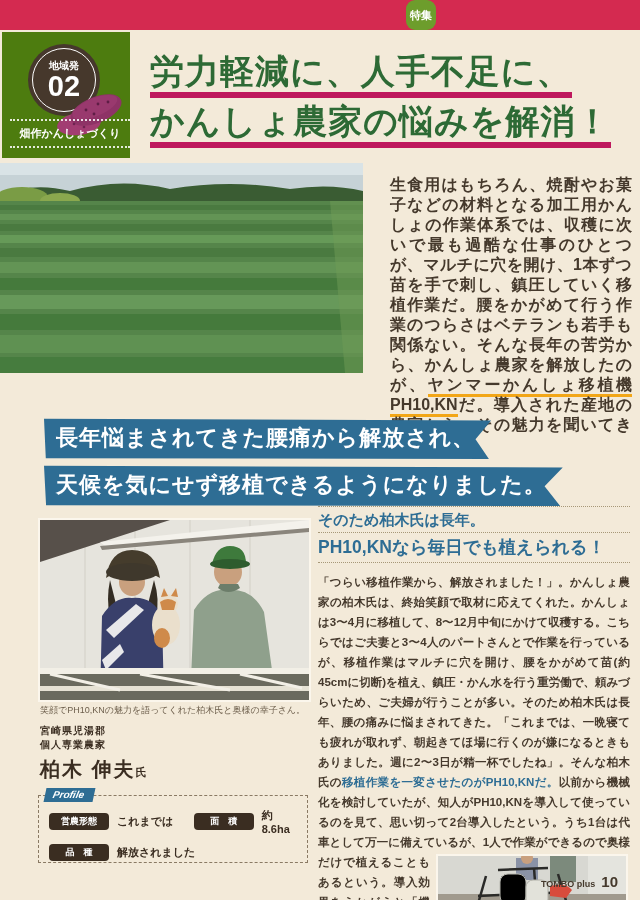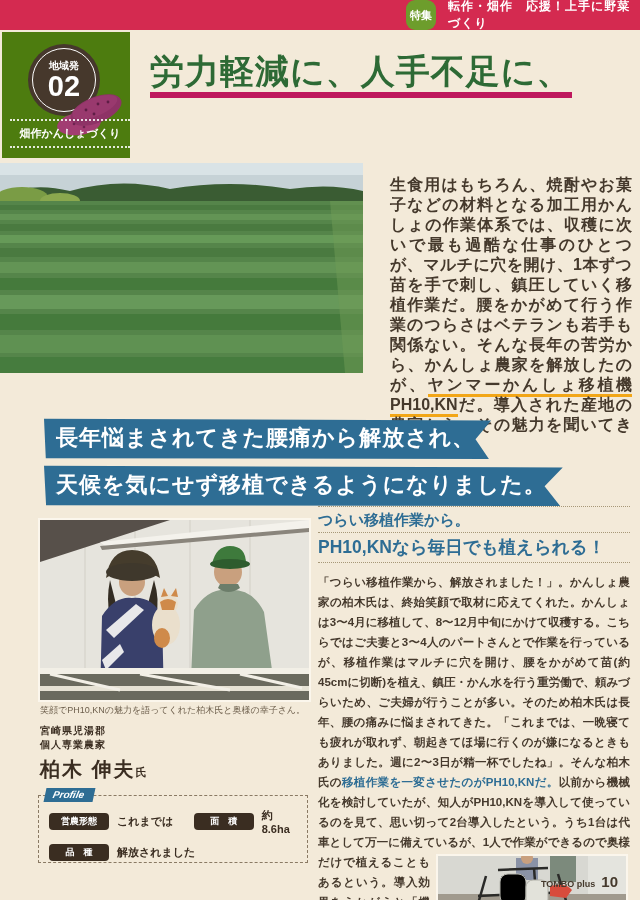--- a/index.html
+++ b/index.html
@@ -89,21 +89,20 @@
 </style>
 </head>
 <body>
 
 <div class="page">
 
   <div class="topbar">
     <div class="feature-box">
       <span>特集</span>
     </div>
-    <div class="topbar-title">転作・畑作　応援！上手に野菜づくり</div>
   </div>
 
   <div class="badge">
     <div class="badge-circle">
       <span class="top">地域発</span>
       <span class="num">02</span>
     </div>
     <span class="potato-icon">
       <svg width="70" height="52" viewBox="0 0 70 52">
         <ellipse cx="25" cy="38" rx="22" ry="11" fill="#a23d72" transform="rotate(-8 25 38)"></ellipse>
@@ -115,20 +114,21 @@
           <circle cx="40" cy="28" r="1.4" fill="#5e1d45"></circle>
         <circle cx="20" cy="38" r="1.3" fill="#6e2450"></circle>
           <circle cx="30" cy="41" r="1.3" fill="#6e2450"></circle>
       </svg>
     </span>
     <div class="badge-caption">畑作かんしょづくり</div>
   </div>
 
   <div class="headline">
     <span class="hl-line">労力軽減に、人手不足に、</span><br>
+    <span class="hl-line">かんしょ農家の悩みを解消！</span>
   </div>
 
   <figure class="field-photo">
     <svg width="363" height="210" viewBox="0 0 363 210">
       <rect width="363" height="34" fill="#c6d2d6"></rect>
       <rect y="0" width="363" height="12" fill="#d9e3e6"></rect>
       <path d="M0 34 Q30 18 70 28 Q120 14 170 26 Q230 16 290 26 Q330 20 363 28 L363 40 L0 40 Z" fill="#3a5c33"></path>
       <ellipse cx="22" cy="34" rx="26" ry="10" fill="#7a9c45"></ellipse>
       <ellipse cx="60" cy="38" rx="20" ry="8" fill="#8aa84e"></ellipse>
       <rect y="38" width="363" height="172" fill="#55854a"></rect>
@@ -222,21 +222,21 @@
         <div class="profile-pair">
           <span class="plabel">品　種</span>
           <span class="pvalue">解放されました</span>
         </div>
       </div>
     </div>
   </div>
 
   <div class="article">
     <div class="dots"></div>
-    <h3>つらい移植作業から。</h3>
+    <h3>そのため柏木氏は長年。</h3>
     <div class="dots"></div>
     <h4>PH10,KNなら毎日でも植えられる！</h4>
     <div class="dots"></div>
 
     <div class="article-body"><span>「つらい移植作業から、解放されました！」。かんしょ農家の柏木氏は、終始笑顔で取材に応えてくれた。かんしょは3〜4月に移植して、8〜12月中旬にかけて収穫する。こちらではご夫妻と3〜4人のパートさんとで作業を行っているが、移植作業はマルチに穴を開け、腰をかがめて苗(約45cmに切断)を植え、鎮圧・かん水を行う重労働で、頼みづらいため、ご夫婦が行うことが多い。そのため柏木氏は長年、腰の痛みに悩まされてきた。「これまでは、一晩寝ても疲れが取れず、朝起きてほ場に行くのが嫌になるときもありました。週に2〜3日が精一杯でしたね」。そんな柏木氏の</span><span class="blue">移植作業を一変させたのがPH10,KNだ。</span><span>以前から機械化を検討していたが、知人がPH10,KNを導入して使っているのを見て、思い切って2台導入したという。うち1台は代車として万一に備えている</span><figure class="machine-fig">
         <svg width="188" height="88" viewBox="0 0 188 88">
           <rect width="188" height="88" fill="#d8d8d2"></rect>
           <rect x="150" y="0" width="38" height="88" fill="#e4e4de"></rect>
 
           <rect x="78" y="2" width="22" height="22" fill="#8a92a6"></rect>

